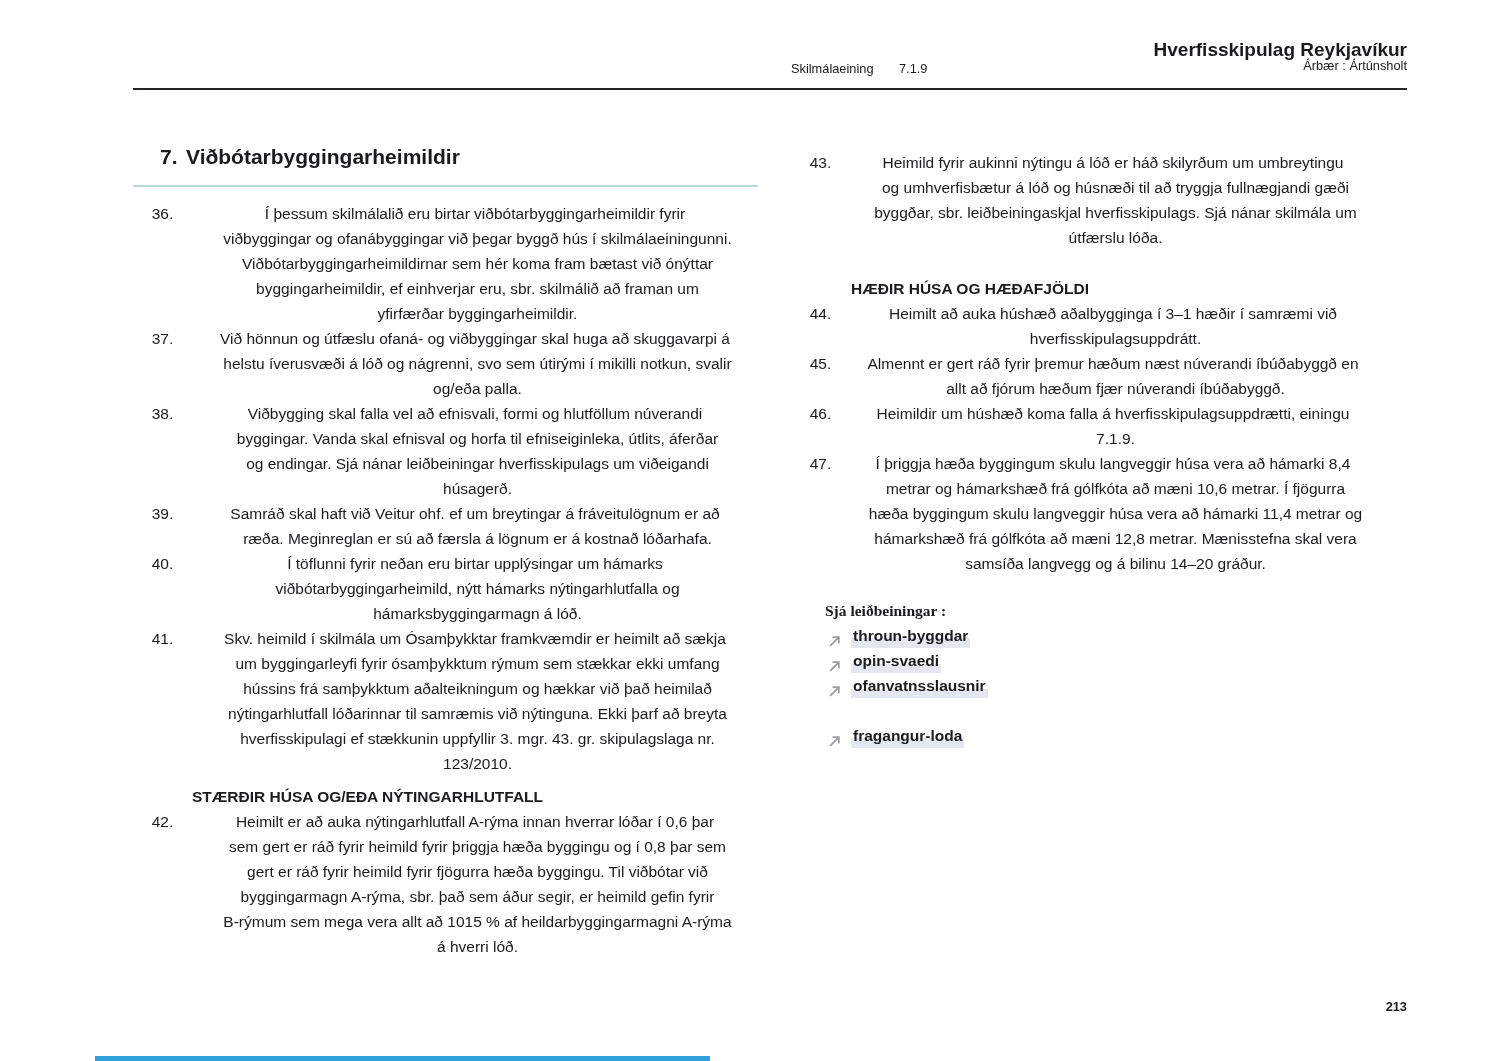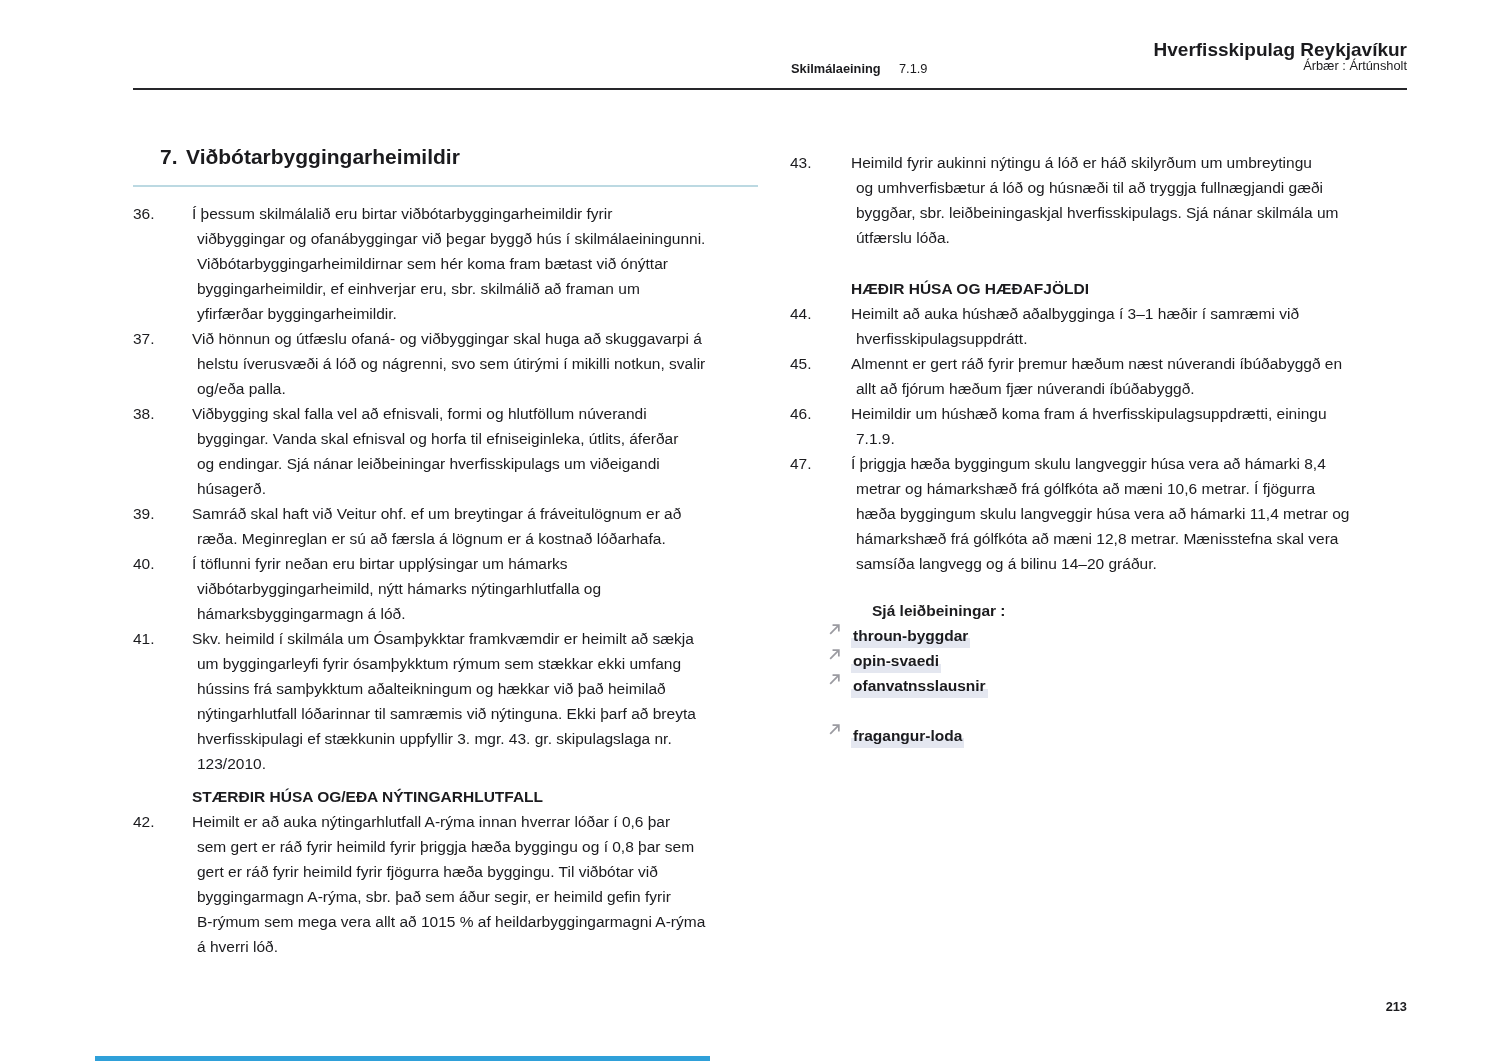--- a/index.html
+++ b/index.html
@@ -4,51 +4,51 @@
 <style>
   * { margin:0; padding:0; box-sizing:border-box; }
   html,body { background:#ffffff; }
   body { font-family:"Liberation Sans","DejaVu Sans",sans-serif; color:#1b1b1e; }
   .page {
     position:relative; width:1500px; height:1061px;
     background:#ffffff; overflow:hidden;
   }
 
   
-  .hdr-label   { position:absolute; left:791px; top:61px;  font-size:12.8px;font-weight:bold; }
+  .hdr-label   { position:absolute; left:791px; top:61px;  font-size:12.8px; }
   .hdr-code    { position:absolute; left:899px; top:61px;  font-size:12.8px; }
   .hdr-right   { position:absolute; right:93px; top:42px; text-align:right; line-height:16px; }
   .hdr-right .org  { font-size:19px; font-weight:bold; }
   .hdr-right .area { font-size:12.8px; }
   .hdr-rule    { position:absolute; left:133px; right:93px; top:88px; height:1.5px; background:#26262a; }
 
   
   .col { position:absolute; font-size:15.5px; line-height:25px; }
   .col-left  { left:133px; top:144px; width:625px; }
   .col-right { left:790px; top:150px; width:585px; }
 
   .section-head { display:flex; align-items:baseline; font-weight:bold; font-size:21px; line-height:26px; }
   .section-head .sec-num  { width:26px; margin-left:27px; }
   .section-head .sec-title{ margin-left:0; }
   .section-rule { margin-top:15px; height:2px; background:#bcd9e2; }
   .items-start  { margin-top:14px; }
 
-  .item { display:flex; }
+  .item { display:flex;text-align:center; }
   .col-left  .item-num { width:59px; flex:none; }
   .col-right .item-num { width:61px; flex:none; }
   .item-text { flex:1; white-space:pre-line; padding-left:5px; text-indent:-5px; }
 
   .subheading { font-weight:bold; margin-top:8px; }
   .col-left  .subheading { margin-left:59px; }
   .col-right .subheading { margin-left:61px; margin-top:26px; }
 
   
   .guidelines { margin-top:22px; }
-  .guide-label { font-weight:bold; margin-left:82px; }
-  .link-row { display:flex; align-items:flex-start; height:25px; }
+  .guide-label { font-weight:bold; margin-left:35px;font-family:Liberation Serif, serif; }
+  .link-row { display:flex; align-items:flex-end; height:25px; }
   .link-arrow { width:61px; flex:none; display:flex; justify-content:flex-start; padding-left:38px; }
   .link-arrow svg { width:13px; height:13px; stroke:#9b9ba1; stroke-width:1.6; fill:none; }
   .doc-link {
     font-weight:bold; color:#1b1b1e; text-decoration:none; cursor:pointer;
     background:linear-gradient(to bottom, transparent 62%, #e4e7f0 62%);
     padding:0 2px;
   }
   .link-gap { margin-top:25px; }
 
   
@@ -148,21 +148,21 @@
       <span class="item-text">Heimilt að auka húshæð aðalbygginga í 3–1 hæðir í samræmi við
 hverfisskipulagsuppdrátt.</span>
     </div>
     <div class="item">
       <span class="item-num">45.</span>
       <span class="item-text">Almennt er gert ráð fyrir þremur hæðum næst núverandi íbúðabyggð en
 allt að fjórum hæðum fjær núverandi íbúðabyggð.</span>
     </div>
     <div class="item">
       <span class="item-num">46.</span>
-      <span class="item-text">Heimildir um húshæð koma fram á hverfisskipulagsuppdrætti, einingu
+      <span class="item-text">Heimildir um húshæð koma falla á hverfisskipulagsuppdrætti, einingu
 7.1.9.</span>
     </div>
     <div class="item">
       <span class="item-num">47.</span>
       <span class="item-text">Í þriggja hæða byggingum skulu langveggir húsa vera að hámarki 8,4
 metrar og hámarkshæð frá gólfkóta að mæni 10,6 metrar. Í fjögurra
 hæða byggingum skulu langveggir húsa vera að hámarki 11,4 metrar og
 hámarkshæð frá gólfkóta að mæni 12,8 metrar. Mænisstefna skal vera
 samsíða langvegg og á bilinu 14–20 gráður.</span>
     </div>

